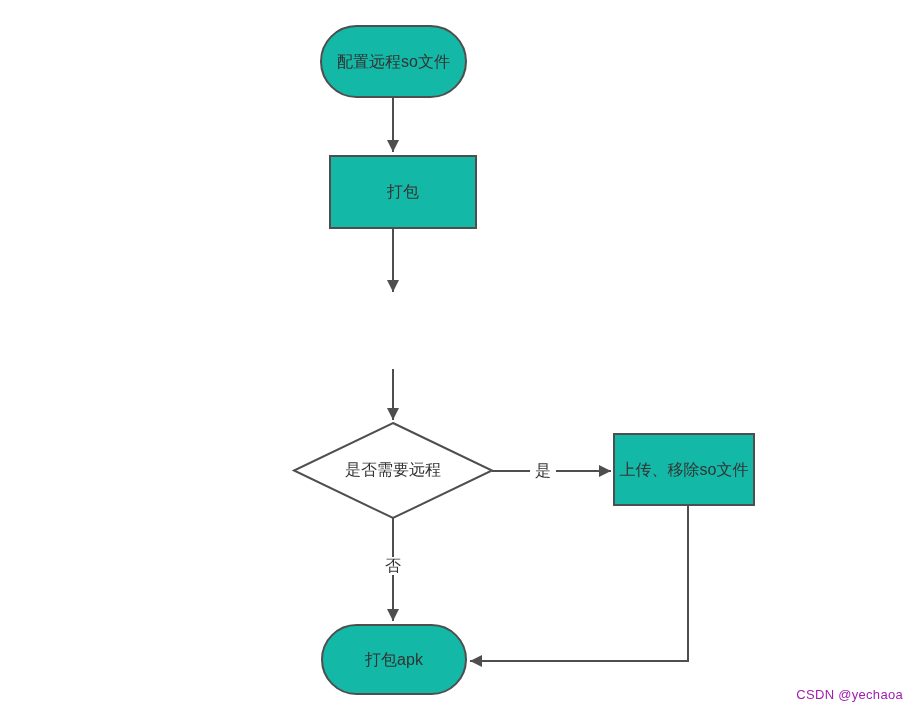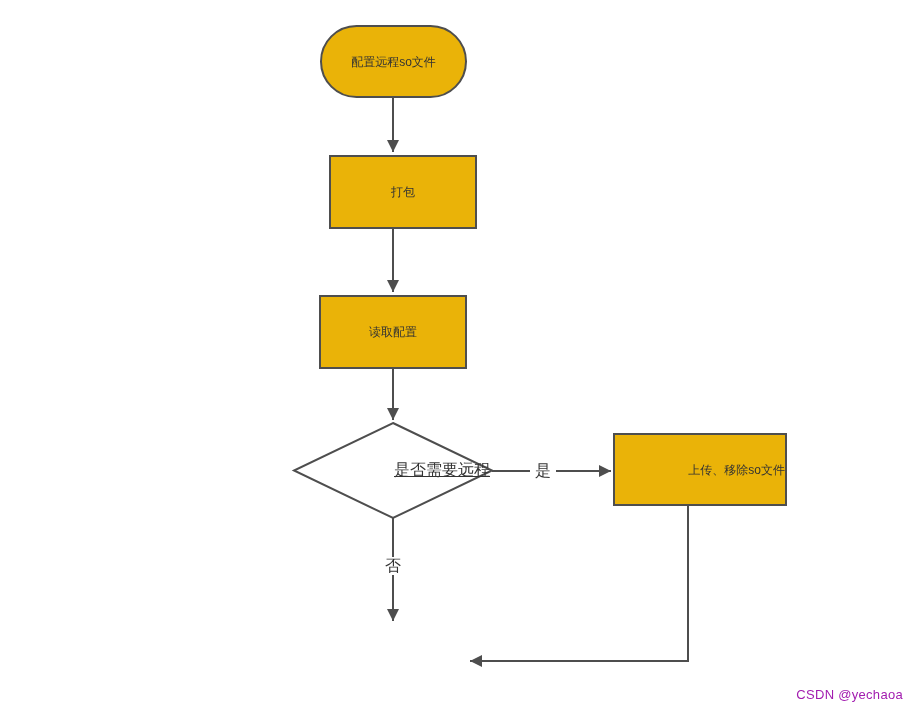--- a/index.html
+++ b/index.html
@@ -20,46 +20,45 @@
     left: 0;
     top: 0;
     width: 918px;
     height: 715px;
     pointer-events: none;
   }
   .node {
     position: absolute;
     box-sizing: border-box;
     border: 2px solid #4e4e4e;
-    background: #eab308;
+    background: #14b8a6;
     display: flex;
     align-items: center;
     justify-content: center;
-    font-size: 12px;
+    font-size: 16px;
     color: #333333;
     white-space: nowrap;
     line-height: 1;
   }
   .node.stadium { border-radius: 37px; }
   .node-start      { left: 320px; top: 25px;  width: 147px; height: 73px; }
   .node-package    { left: 329px; top: 155px; width: 148px; height: 74px; }
   .node-read       { left: 319px; top: 295px; width: 148px; height: 74px; }
-  .node-upload     { left: 613px; top: 433px; width: 174px; height: 73px; justify-content: flex-end; }
+  .node-upload     { left: 613px; top: 433px; width: 142px; height: 73px; }
   .node-apk        { left: 321px; top: 624px; width: 146px; height: 71px; border-radius: 36px; }
   .decision-label {
     position: absolute;
     left: 296px;
     top: 462px;
     width: 194px;
-    text-align: right;
+    text-align: center;
     font-size: 16px;
     color: #333333;
     white-space: nowrap;
     line-height: 1;
-    text-decoration: underline;
   }
   .edge-label {
     position: absolute;
     transform: translate(-50%, -50%);
     background: #ffffff;
     padding: 1px 5px;
     font-size: 16px;
     color: #333333;
     line-height: 1;
   }
@@ -102,32 +101,32 @@
   </svg>
 
   <div class="node stadium node-start">
     <span>配置远程so文件</span>
   </div>
 
   <div class="node node-package">
     <span>打包</span>
   </div>
 
-  <div class="node node-read">
-    <span>读取配置</span>
-  </div>
 
   <div class="decision-label">
     <span>是否需要远程</span>
   </div>
 
   <div class="node node-upload">
     <span>上传、移除so文件</span>
   </div>
 
+  <div class="node stadium node-apk">
+    <span>打包apk</span>
+  </div>
 
   <div class="edge-label edge-label-yes">是</div>
 
   <div class="edge-label edge-label-no">否</div>
 
   <div class="watermark">CSDN @yechaoa</div>
 
 </div>
 
 </body></html>

